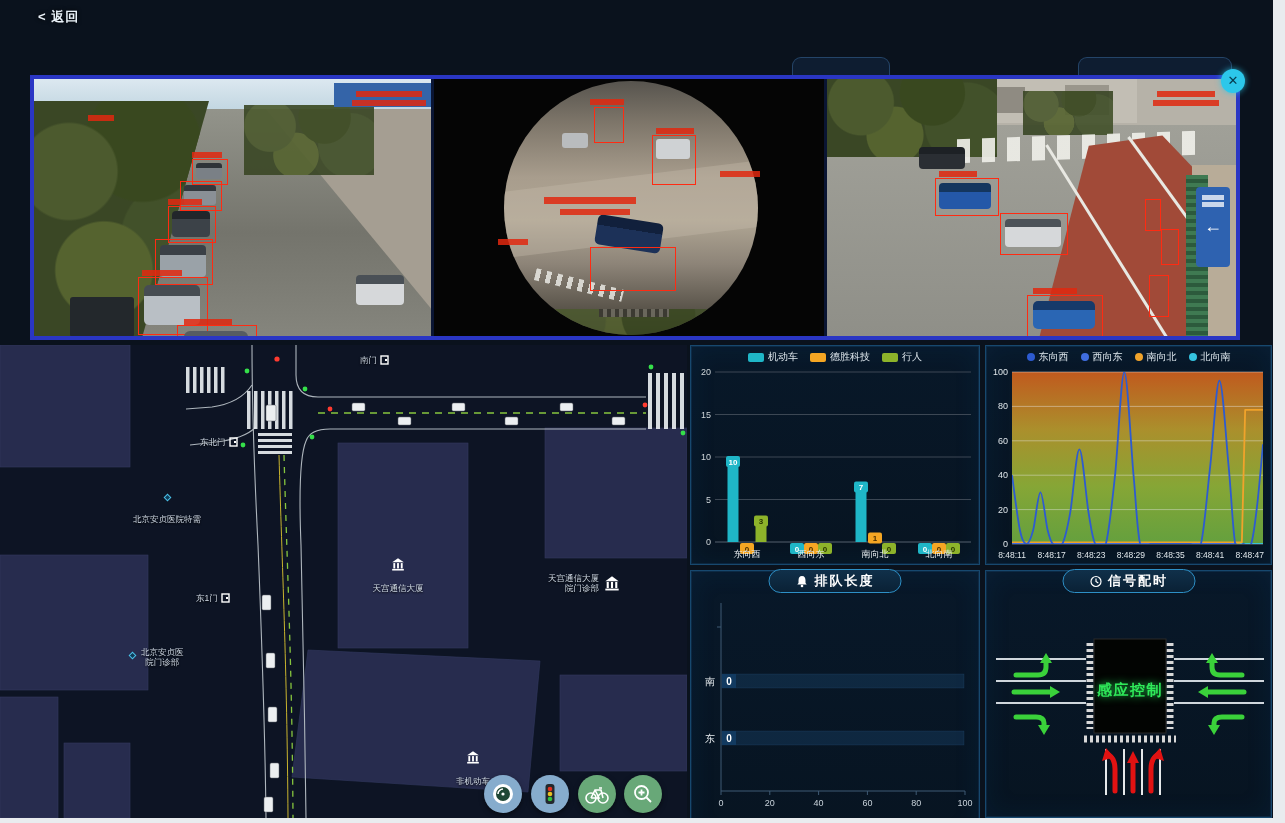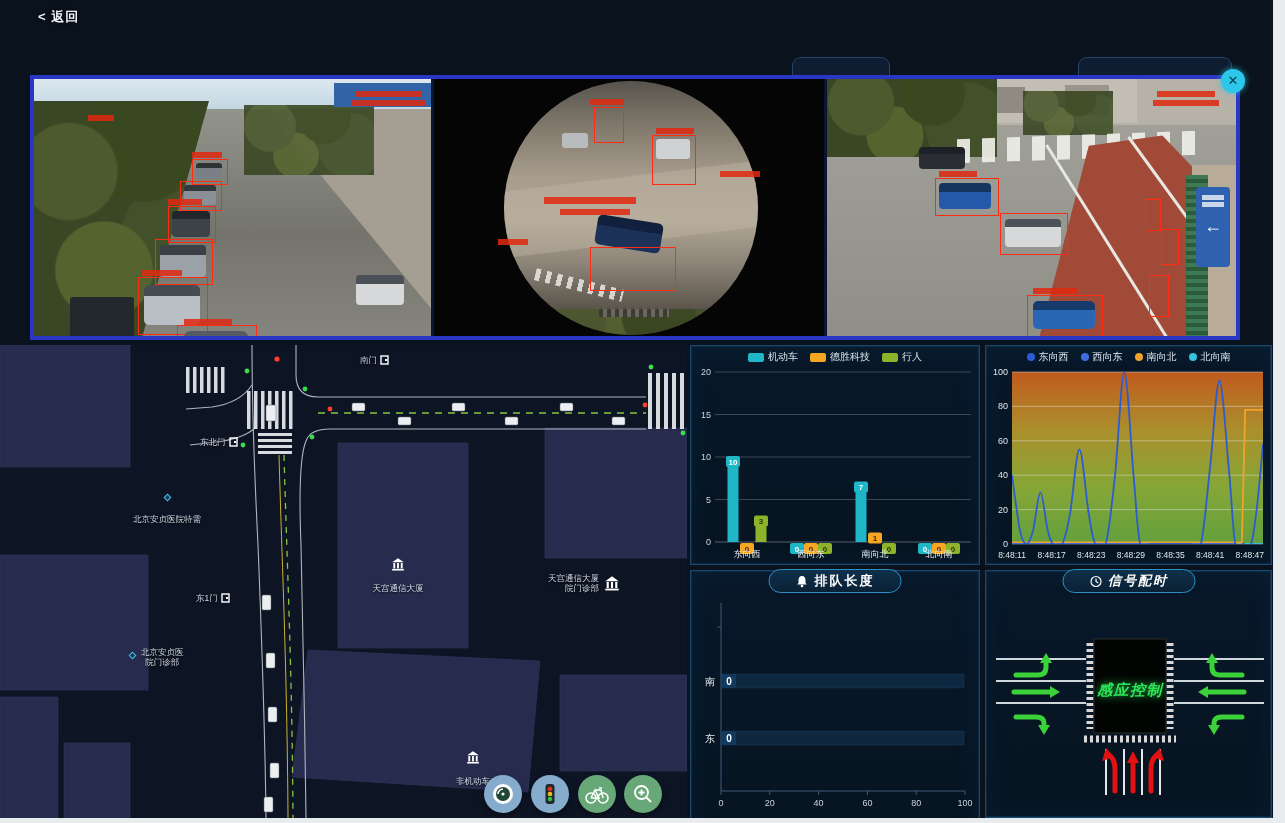--- a/index.html
+++ b/index.html
@@ -483,21 +483,21 @@
         <text x="24" y="91.5" fill="#e8edf0" font-size="10" text-anchor="end" font-weight="normal">南</text>
         <rect x="31" y="81" width="14" height="14" fill="#123a60"></rect>
         <text x="38" y="91.5" fill="#ffffff" font-size="10" text-anchor="middle" font-weight="bold">0</text>
         <rect x="31" y="138" width="242" height="14" fill="rgba(34,84,130,.30)" stroke="rgba(70,140,200,.25)" stroke-width="0.5"></rect>
         <text x="24" y="148.5" fill="#e8edf0" font-size="10" text-anchor="end" font-weight="normal">东</text>
         <rect x="31" y="138" width="14" height="14" fill="#123a60"></rect>
         <text x="38" y="148.5" fill="#ffffff" font-size="10" text-anchor="middle" font-weight="bold">0</text>
       </svg>
   </div>
 
-  <div class="panel" id="panel-signal" style="left:985px;top:570px;width:287px;height:248px;font-style:italic;">
+  <div class="panel" id="panel-signal" style="left:985px;top:570px;width:287px;height:248px;">
     <div class="tab">
       <svg width="13" height="13" viewBox="0 0 13 13" fill="none" stroke="#fff" stroke-width="1.2">
           <circle cx="6.5" cy="6.5" r="5"></circle>
           <path d="M6.5,3.5 V6.5 L8.8,8"></path>
         </svg>
       <span>信号配时</span>
     </div>
     <svg width="285" height="224" viewBox="0 0 285 224" style="margin-top:22px;">
 
       <g stroke="#cfd6dc" stroke-width="2">

